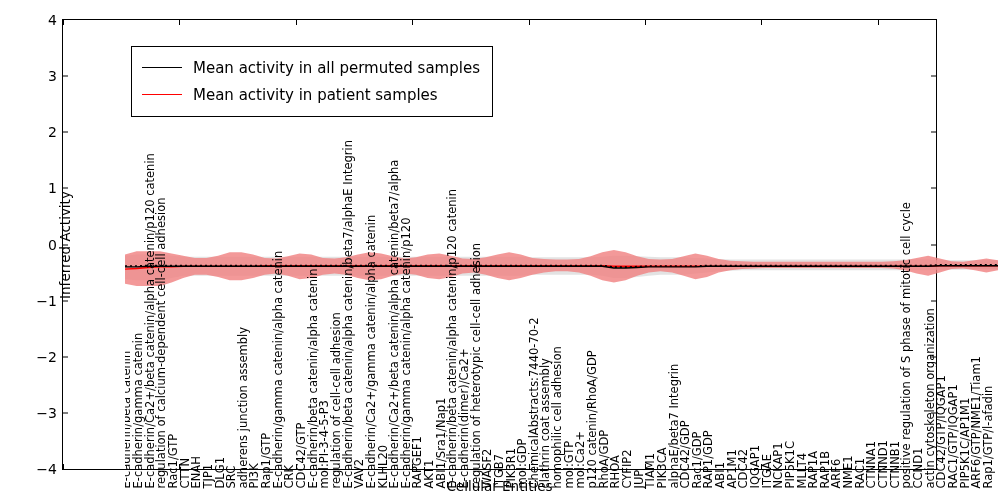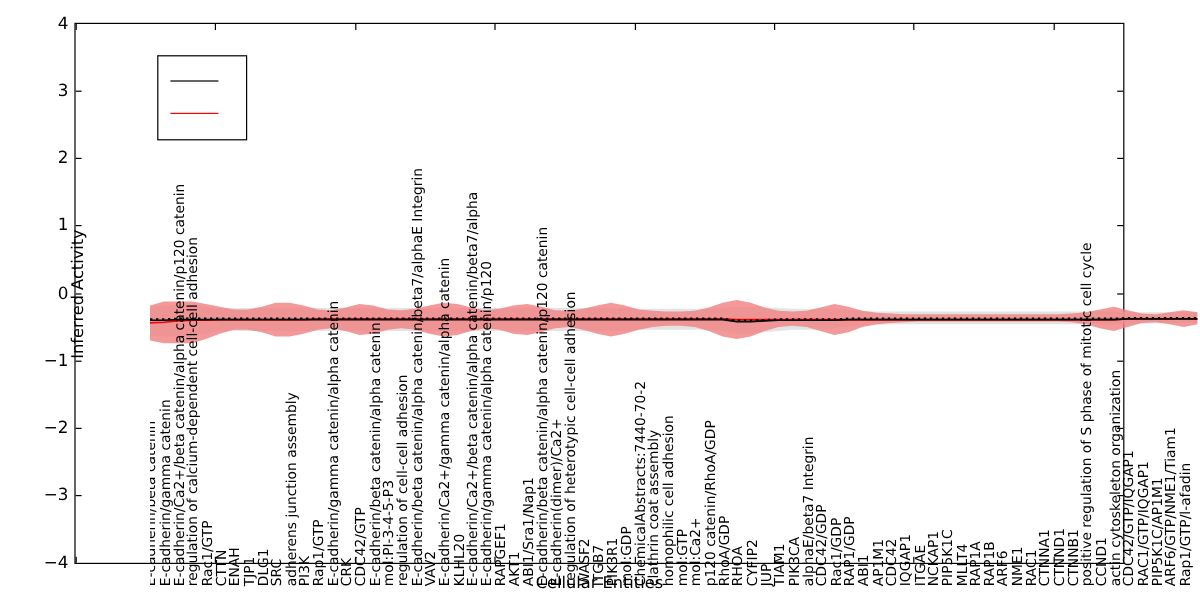--- a/index.html
+++ b/index.html
@@ -221,21 +221,23 @@
         <div class="cat" style="left: 822.24px;">CDC42/GTP/IQGAP1</div>
         <div class="cat" style="left: 833.88px;">RAC1/GTP/IQGAP1</div>
         <div class="cat" style="left: 845.52px;">PIP5K1C/AP1M1</div>
         <div class="cat" style="left: 857.16px;">ARF6/GTP/NME1/Tiam1</div>
         <div class="cat" style="left: 868.8px;">Rap1/GTP/l-afadin</div>
       </div>
 
     <div class="legend">
       <div class="legrow">
         <span class="legline"></span>
+        <span class="legtxt">Mean activity in all permuted samples</span>
       </div>
       <div class="legrow">
         <span class="legline red"></span>
+        <span class="legtxt">Mean activity in patient samples</span>
       </div>
     </div>
   </div>
 
   <div class="xlabel">Cellular Entities</div>
 </div>
 
 </body></html>

